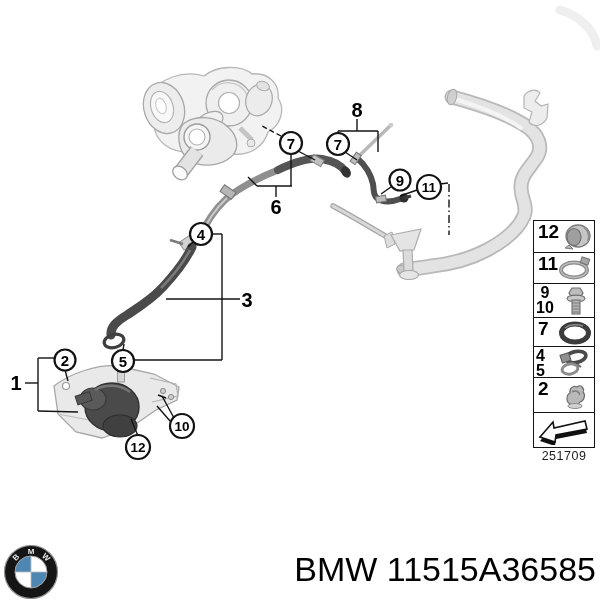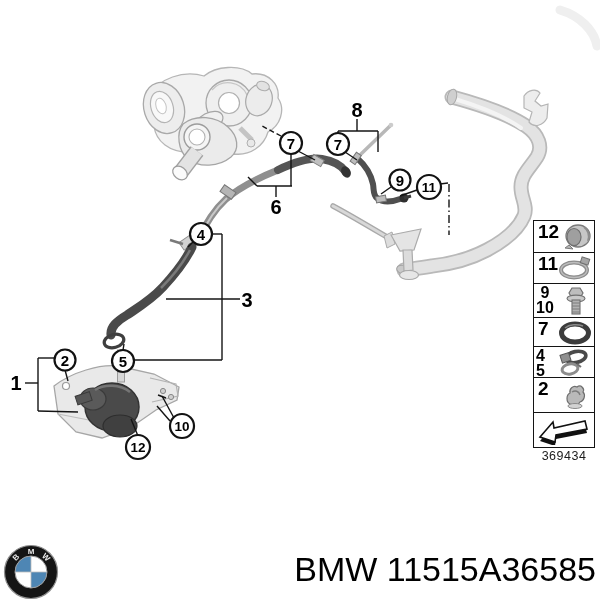--- a/index.html
+++ b/index.html
@@ -284,21 +284,21 @@
     </div>
 
     <div class="lrow" style="height:34px">
       <svg class="licon" style="left:1px;right:auto;top:1px" width="58" height="31">
         <polygon points="5,26 18,11 19,17 50,10 52,18 21,24 20,31" fill="#111111" transform="translate(0,1)"></polygon>
         <polygon points="5,23 18,8 19,14 50,7 52,15 21,21 20,28" fill="#ffffff" stroke="#111111" stroke-width="1.6" stroke-linejoin="miter"></polygon>
       </svg>
     </div>
   </div>
 
-  <div id="legend-code">369434</div>
+  <div id="legend-code">251709</div>
 
   <svg id="bmw-logo" width="56" height="56" viewBox="0 0 56 56">
     <circle cx="28" cy="28" r="26.5" fill="#151515" stroke="#8f8f8f" stroke-width="1.2"></circle>
     <circle cx="28" cy="28" r="16" fill="#ffffff"></circle>
     <path d="M28,28 L12,28 A16,16 0 0 1 28,12 Z" fill="#4e86b4"></path>
     <path d="M28,28 L44,28 A16,16 0 0 1 28,44 Z" fill="#4e86b4"></path>
     <circle cx="28" cy="28" r="16" fill="none" stroke="#9c9c9c" stroke-width="1"></circle>
     <path d="M12,28 H44 M28,12 V44" stroke="#bdbdbd" stroke-width="0.8"></path>
     <text x="13" y="16" font-size="8" font-weight="bold" fill="#e9e9e9" text-anchor="middle" transform="rotate(-45 13 13.5)">B</text>
     <text x="28" y="9.5" font-size="8" font-weight="bold" fill="#e9e9e9" text-anchor="middle">M</text>

